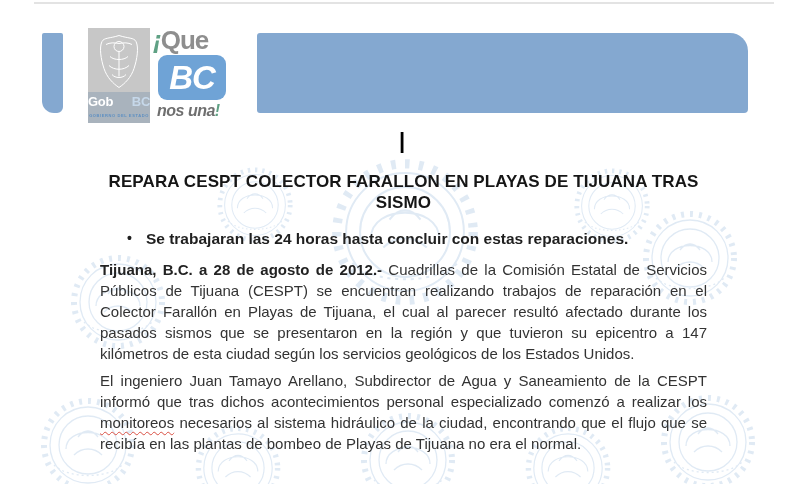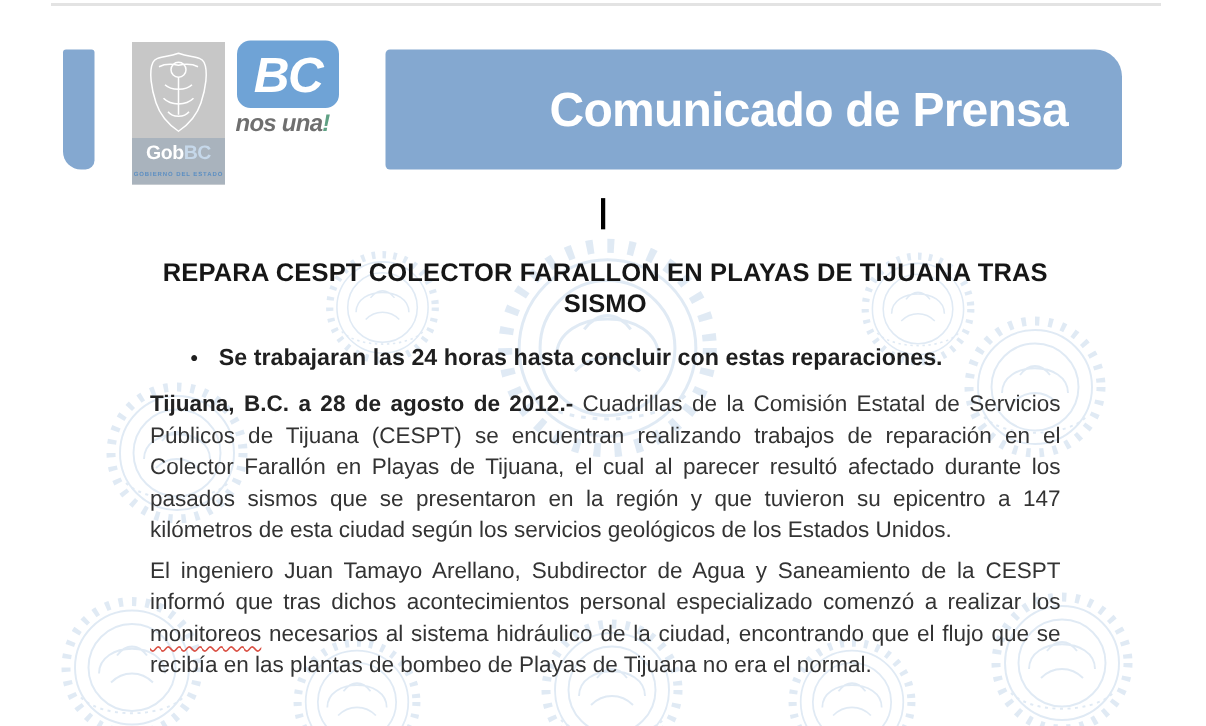--- a/index.html
+++ b/index.html
@@ -14,21 +14,21 @@
   .left-bar{
     position:absolute;left:42px;top:33px;width:21px;height:80px;
     border-radius:2px 2px 6px 12px;
   }
   .gob-logo{
     position:absolute;left:88px;top:28px;width:62px;height:95px;
     background:#c7c7c7;display:flex;flex-direction:column;
   }
   .gob-crest{flex:1 1 auto;display:block;margin:3px auto 0 auto;}
   .gob-band{
-    height:20px;background:#a9b3bd;display:flex;align-items:center;justify-content:center;
+    height:20px;background:#a9b3bd;display:flex;align-items:center;justify-content:space-between;
     font-weight:bold;font-size:13px;line-height:20px;letter-spacing:-0.3px;
   }
   .gob-band .g{color:#ffffff;}
   .gob-band .b{color:#c6d8ea;}
   .gob-caption{
     height:11px;background:#a9b3bd;color:#5d8fc2;font-size:4px;font-weight:bold;
     text-align:center;letter-spacing:0.6px;line-height:8px;
   }
   .quebc{position:absolute;left:151px;top:26px;width:86px;height:96px;}
   .quebc-top{
@@ -126,28 +126,30 @@
         </g>
       </svg>
       <div class="gob-band">
         <span class="g">Gob</span>
           <span class="b">BC</span>
       </div>
       <div class="gob-caption">GOBIERNO DEL ESTADO</div>
     </div>
 
     <div class="quebc">
+      <div class="quebc-top">
+        <span class="bang">¡</span><span>Que</span>
+      </div>
       <div class="quebc-bc" style="background:#6fa3d6">BC</div>
       <div class="quebc-tag">
         <span>nos una</span><span class="bang">!</span>
       </div>
     </div>
 
     <div class="banner" style="background:#84a8d0">
-      <div class="banner-title">Comunicado de Prensa</div>
     </div>
 
   </div>
 
   <div class="cursor">|</div>
 
   <div class="content">
 
     <h1 class="doc-title">REPARA CESPT COLECTOR FARALLON EN PLAYAS DE TIJUANA TRAS SISMO</h1>
 

